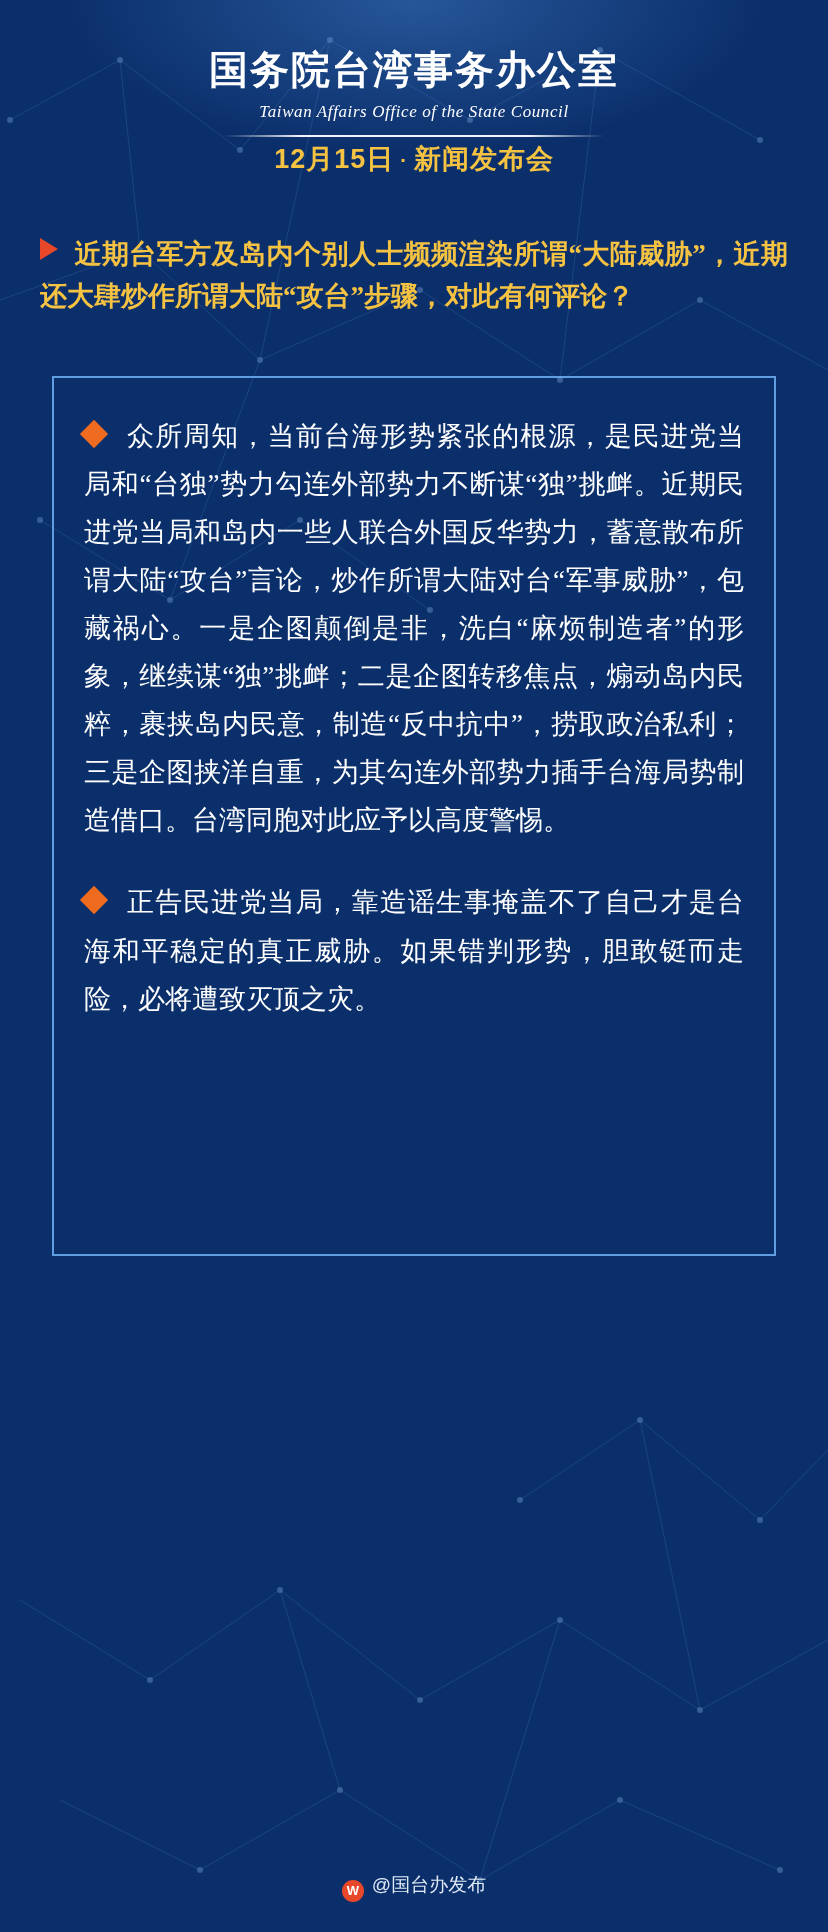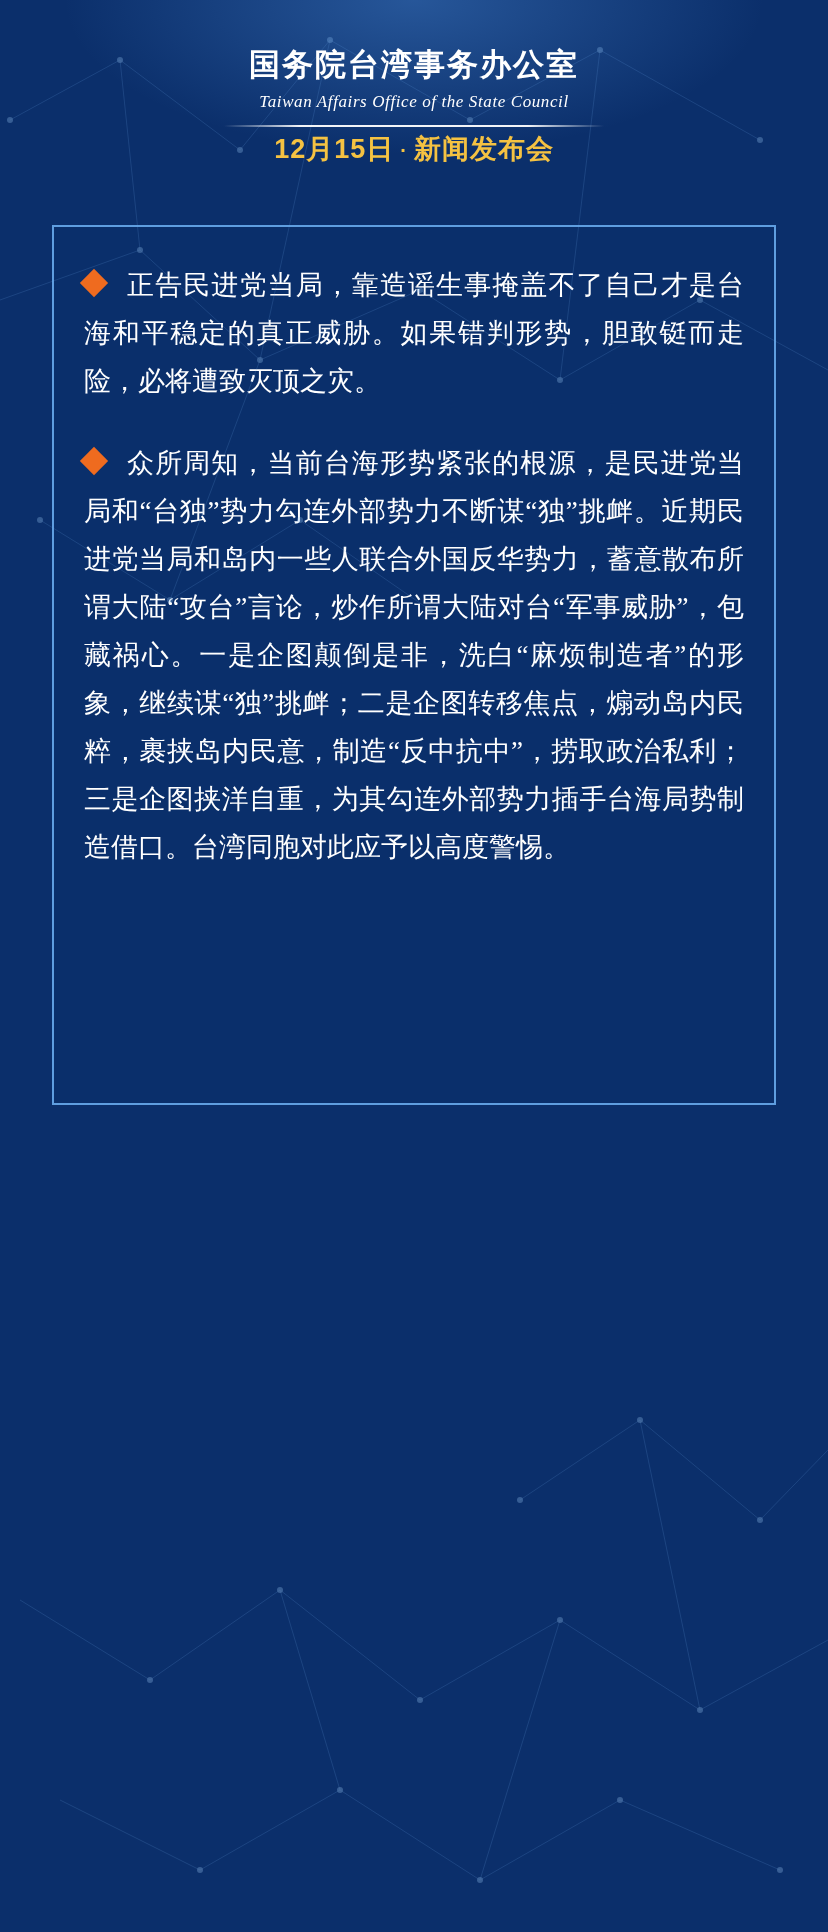--- a/index.html
+++ b/index.html
@@ -41,21 +41,21 @@
   }
 
   
   .header {
     position: relative;
     padding-top: 46px;
     text-align: center;
   }
   .cn-title {
     color: #ffffff;
-    font-size: 31px;
+    font-size: 39px;
     font-weight: bold;
     letter-spacing: 2px;
     line-height: 1.25;
     font-family: "Liberation Serif", "DejaVu Serif", serif;
   }
   .en-title {
     color: #ffffff;
     font-size: 17px;
     letter-spacing: 0.6px;
     margin-top: 7px;
@@ -211,24 +211,30 @@
 
   <div class="header">
     <div class="cn-title">国务院台湾事务办公室</div>
     <div class="en-title">Taiwan Affairs Office of the State Council</div>
     <div class="rule"></div>
     <div class="date-line">
       <span>12月15日</span><span class="dot">·</span><span>新闻发布会</span>
     </div>
   </div>
 
+  <div class="question">
+    <span class="q-arrow"></span><span>近期台军方及岛内个别人士频频渲染所谓“大陆威胁”，近期还大肆炒作所谓大陆“攻台”步骤，对此有何评论？</span>
+  </div>
 
   <div class="answer-card">
+    <div class="para">
+      <span class="diamond"></span><span>众所周知，当前台海形势紧张的根源，是民进党当局和“台独”势力勾连外部势力不断谋“独”挑衅。近期民进党当局和岛内一些人联合外国反华势力，蓄意散布所谓大陆“攻台”言论，炒作所谓大陆对台“军事威胁”，包藏祸心。一是企图颠倒是非，洗白“麻烦制造者”的形象，继续谋“独”挑衅；二是企图转移焦点，煽动岛内民粹，裹挟岛内民意，制造“反中抗中”，捞取政治私利；三是企图挟洋自重，为其勾连外部势力插手台海局势制造借口。台湾同胞对此应予以高度警惕。</span>
+    </div>
     <div class="para">
       <span class="diamond"></span><span>正告民进党当局，靠造谣生事掩盖不了自己才是台海和平稳定的真正威胁。如果错判形势，胆敢铤而走险，必将遭致灭顶之灾。</span>
     </div>
-    <div class="para">
-      <span class="diamond"></span><span>众所周知，当前台海形势紧张的根源，是民进党当局和“台独”势力勾连外部势力不断谋“独”挑衅。近期民进党当局和岛内一些人联合外国反华势力，蓄意散布所谓大陆“攻台”言论，炒作所谓大陆对台“军事威胁”，包藏祸心。一是企图颠倒是非，洗白“麻烦制造者”的形象，继续谋“独”挑衅；二是企图转移焦点，煽动岛内民粹，裹挟岛内民意，制造“反中抗中”，捞取政治私利；三是企图挟洋自重，为其勾连外部势力插手台海局势制造借口。台湾同胞对此应予以高度警惕。</span>
-    </div>
-  </div>
-
+  </div>
+
+  <div class="footer">
+    <span class="weibo-icon">W</span><span>@国台办发布</span>
+  </div>
 
 </div>
 
 </body></html>

